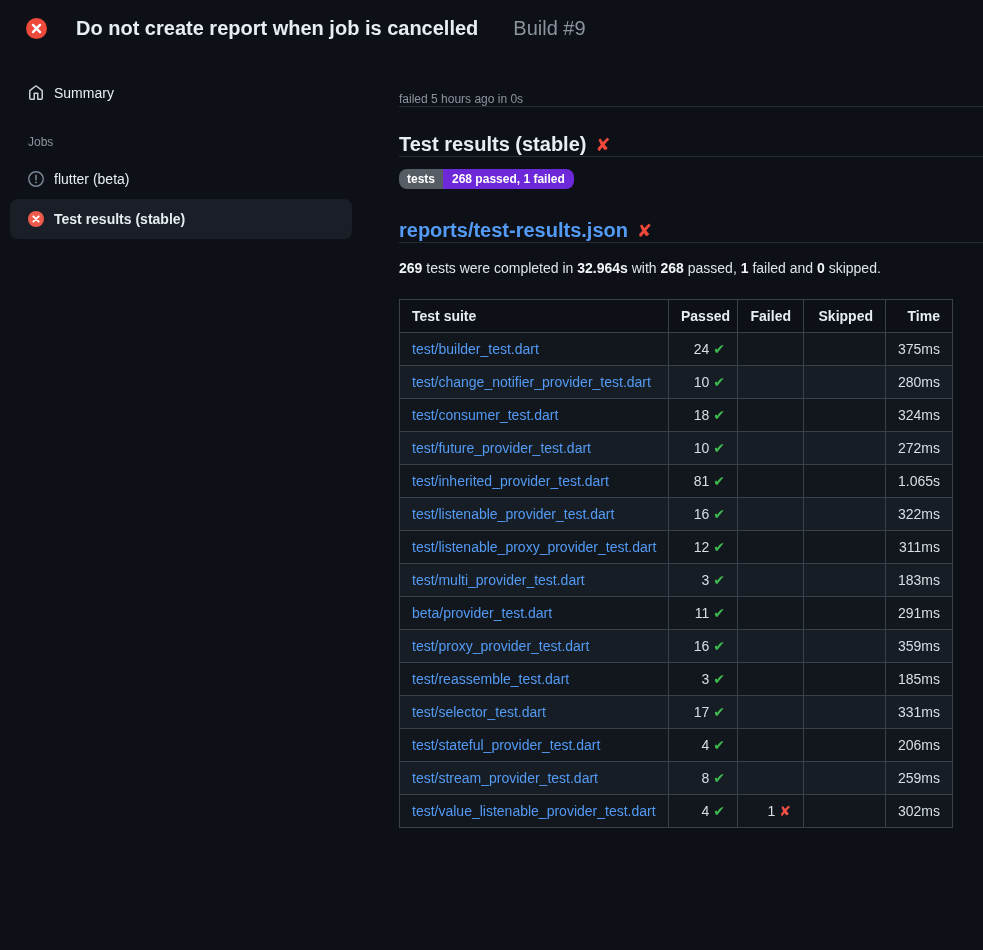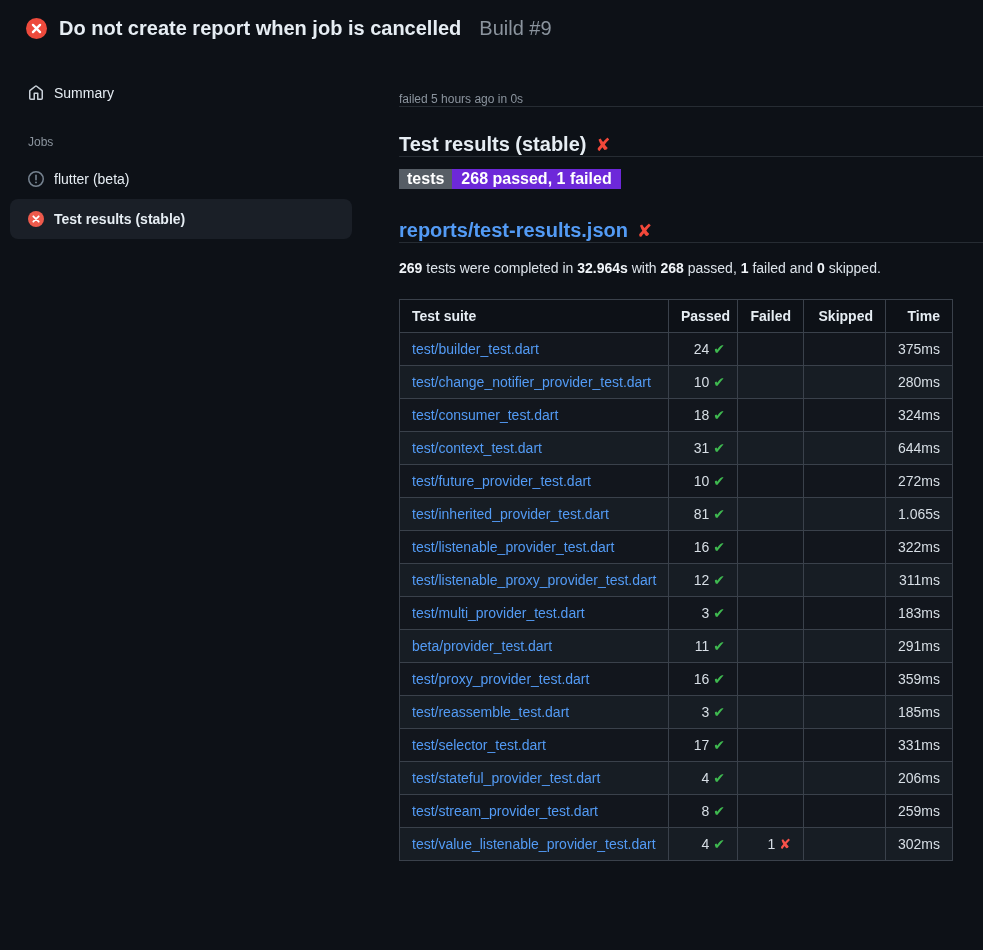--- a/index.html
+++ b/index.html
@@ -4,21 +4,21 @@
 <style>
   * { box-sizing: border-box; }
   html,body { margin:0; padding:0; }
   body {
     width:983px; height:950px; overflow:hidden;
     background:#0d1117; color:#e6edf3;
     font-family:"Liberation Sans", sans-serif;
     font-size:14px;
   }
   
-  .topbar { display:flex; align-items:center; gap:12px; height:56px; padding:0 16px 0 26px; }
+  .topbar { display:flex; align-items:center; gap:29px; height:56px; padding:0 16px 0 26px; }
   .topbar .status-icon svg { width:21px; height:21px; display:block; }
   .topbar-title { font-size:20px; font-weight:700; color:#e6edf3; white-space:nowrap; }
   .topbar-build { font-size:20px; font-weight:400; color:#8b949e; margin-left:6px; }
 
   
   .layout { display:flex; align-items:flex-start; }
   .sidebar { flex:0 0 368px; width:368px; padding:17px 16px 0 10px; }
   .main { flex:1 1 auto; padding:32px 0 0 31px; }
 
   
@@ -35,22 +35,22 @@
   hr.sep { border:0; border-top:1px solid #262c33; margin:0; }
   .sep1 { margin-top:19px; }
   .sep2 { margin-top:11px; }
   .sep3 { margin-top:5px; }
   h2.run-title { font-size:20px; font-weight:700; margin:26px 0 0 0; color:#e6edf3; }
   h2.report-title { font-size:20px; font-weight:700; margin:30px 0 0 0; }
   a.report-link { color:#539bf5; text-decoration:none; cursor:pointer; }
   .head-x { font-family:"DejaVu Sans", sans-serif; color:#f2483a; font-size:18px; margin-left:9px; font-weight:700; }
 
   
-  .badge { display:inline-flex; margin-top:12px; border-radius:0; overflow:hidden;
-           font-size:16px; font-weight:600; line-height:14px; }
+  .badge { display:inline-flex; margin-top:12px; border-radius:8px; overflow:hidden;
+           font-size:12px; font-weight:600; line-height:14px; }
   .badge-label { background:#565d65; color:#ffffff; padding:3px 8px; }
   .badge-value { background:#6d28d9; color:#ffffff; padding:3px 9px; }
 
   .summary-line { margin-top:17px; font-size:14px; color:#dce3ea; }
   .summary-line b { color:#f0f4f8; }
 
   
   table.results { border-collapse:collapse; table-layout:fixed; width:553px; margin-top:23px;
                   font-size:14px; }
   table.results th, table.results td { border:1px solid #3a414b; padding:6px 12px; line-height:20px;
@@ -167,27 +167,20 @@
     <td class="c-num">280ms</td>
   </tr>
           <tr>
     <td class="c-suite"><a class="suite-link">test/consumer_test.dart</a></td>
     <td class="c-num"><span>18</span><span class="check">✔</span></td>
     <td class="c-num"><span></span></td>
     <td class="c-num"></td>
     <td class="c-num">324ms</td>
   </tr>
           <tr>
-    <td class="c-suite"><a class="suite-link">test/context_test.dart</a></td>
-    <td class="c-num"><span>31</span><span class="check">✔</span></td>
-    <td class="c-num"><span></span></td>
-    <td class="c-num"></td>
-    <td class="c-num">644ms</td>
-  </tr>
-          <tr>
     <td class="c-suite"><a class="suite-link">test/future_provider_test.dart</a></td>
     <td class="c-num"><span>10</span><span class="check">✔</span></td>
     <td class="c-num"><span></span></td>
     <td class="c-num"></td>
     <td class="c-num">272ms</td>
   </tr>
           <tr>
     <td class="c-suite"><a class="suite-link">test/inherited_provider_test.dart</a></td>
     <td class="c-num"><span>81</span><span class="check">✔</span></td>
     <td class="c-num"><span></span></td>

